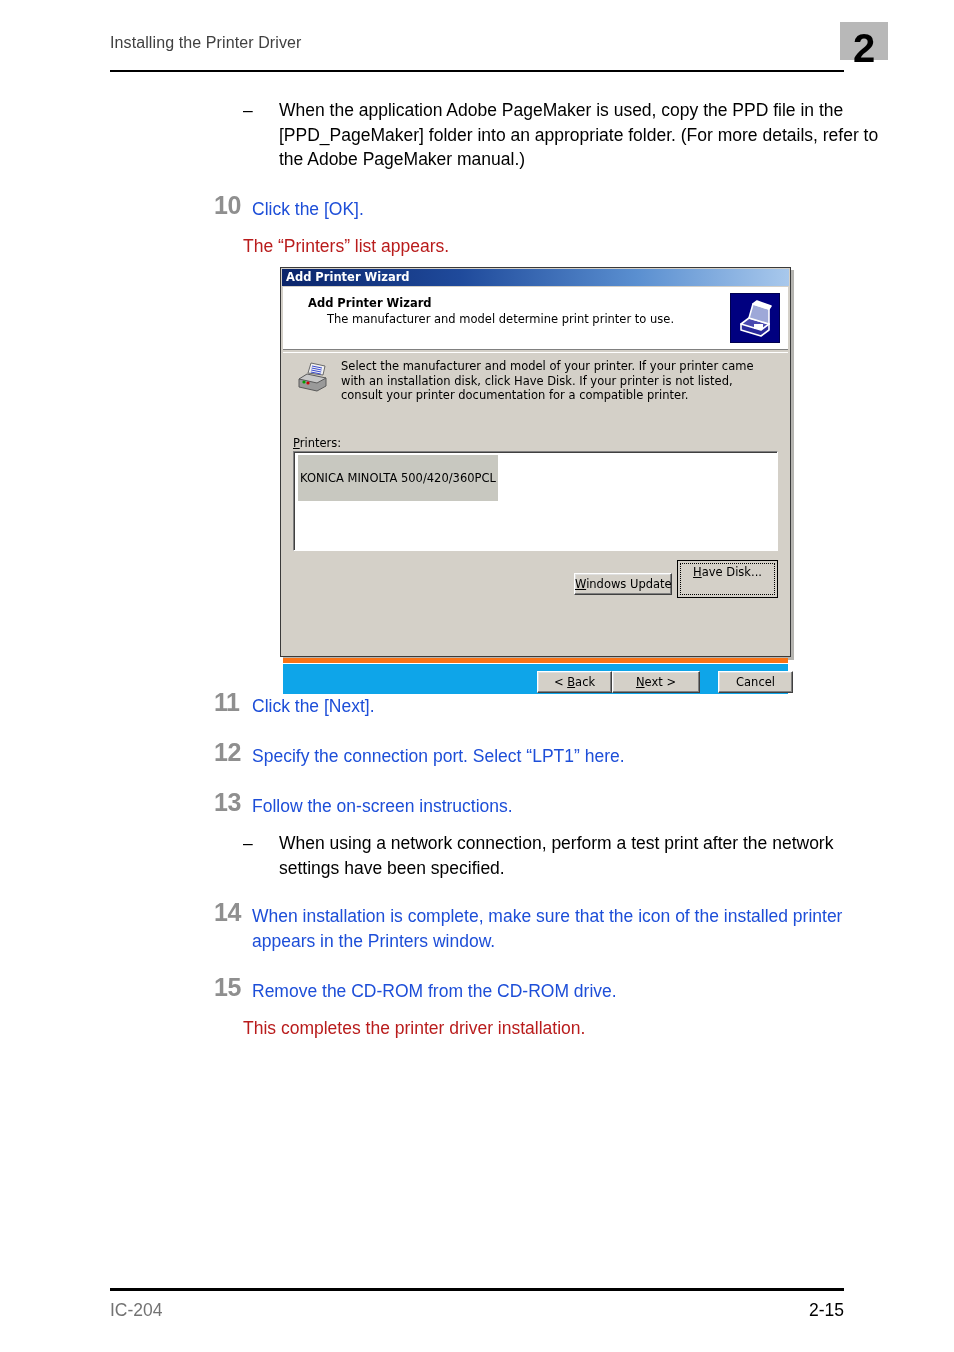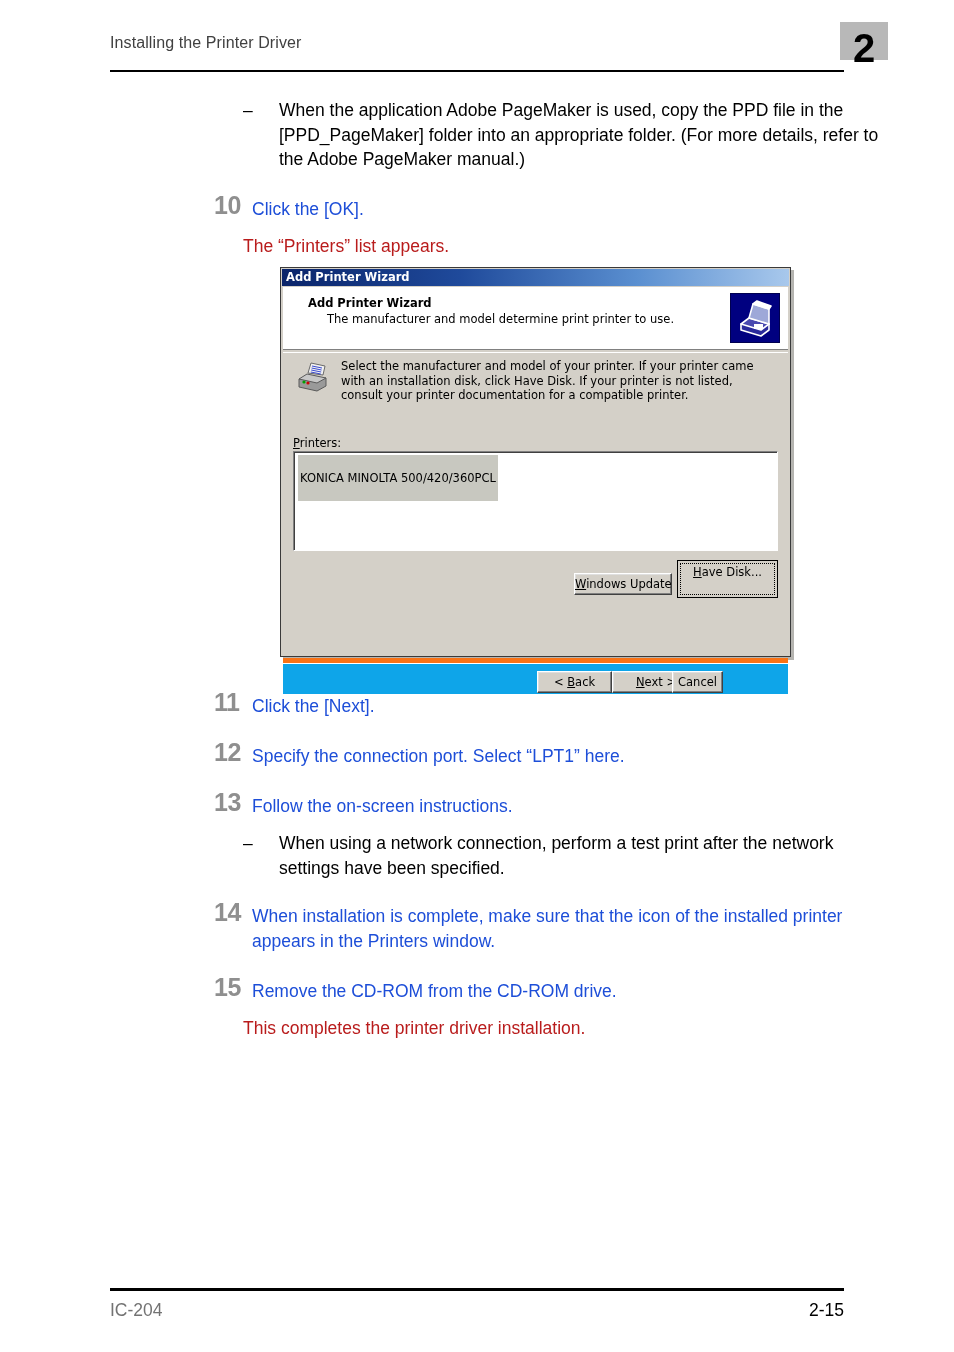--- a/index.html
+++ b/index.html
@@ -290,21 +290,21 @@
     box-sizing: border-box;
     margin-top: 40px;
   }
   .win-footer .ft-line {
     position: absolute;
     left: 0; top: 0; width: 100%; height: 1px;
     background: #ffffff;
   }
   .btn-back  { left: 254px; top: 8px; width: 75px; height: 22px; line-height: 20px; }
   .btn-next  { left: 329px; top: 8px; width: 88px; height: 22px; line-height: 20px; }
-  .btn-cancel{ left: 389px; top: 8px; width: 51px; height: 22px; line-height: 20px; }
+  .btn-cancel{ left: 435px; top: 8px; width: 75px; height: 22px; line-height: 20px; }
 
   
   .page-footer {
     position: absolute;
     left: 110px;
     top: 1288px;
     width: 734px;
   }
   .page-footer .ft-rule {
     position: absolute;

